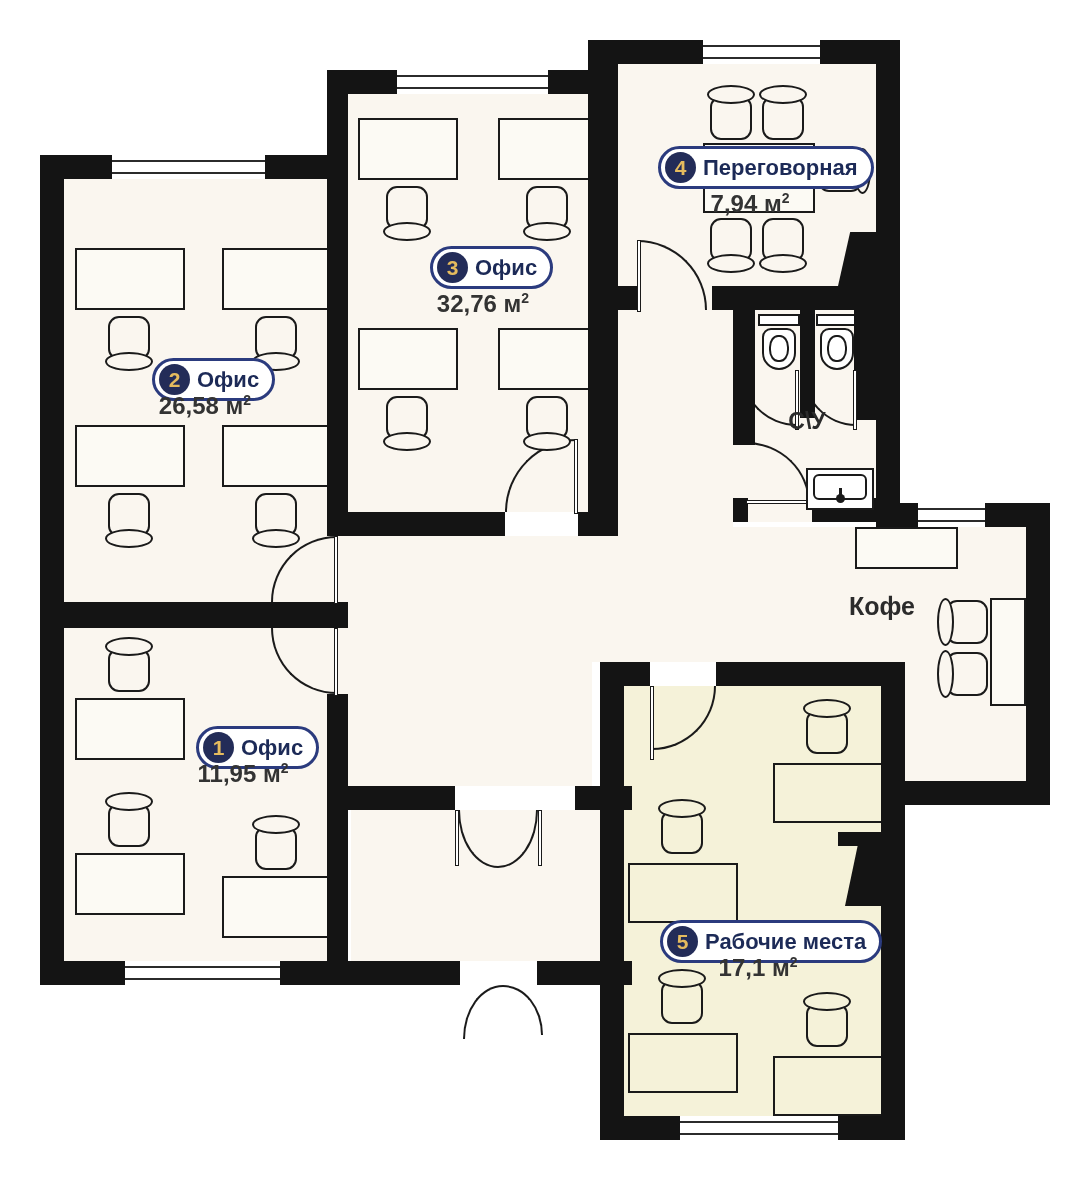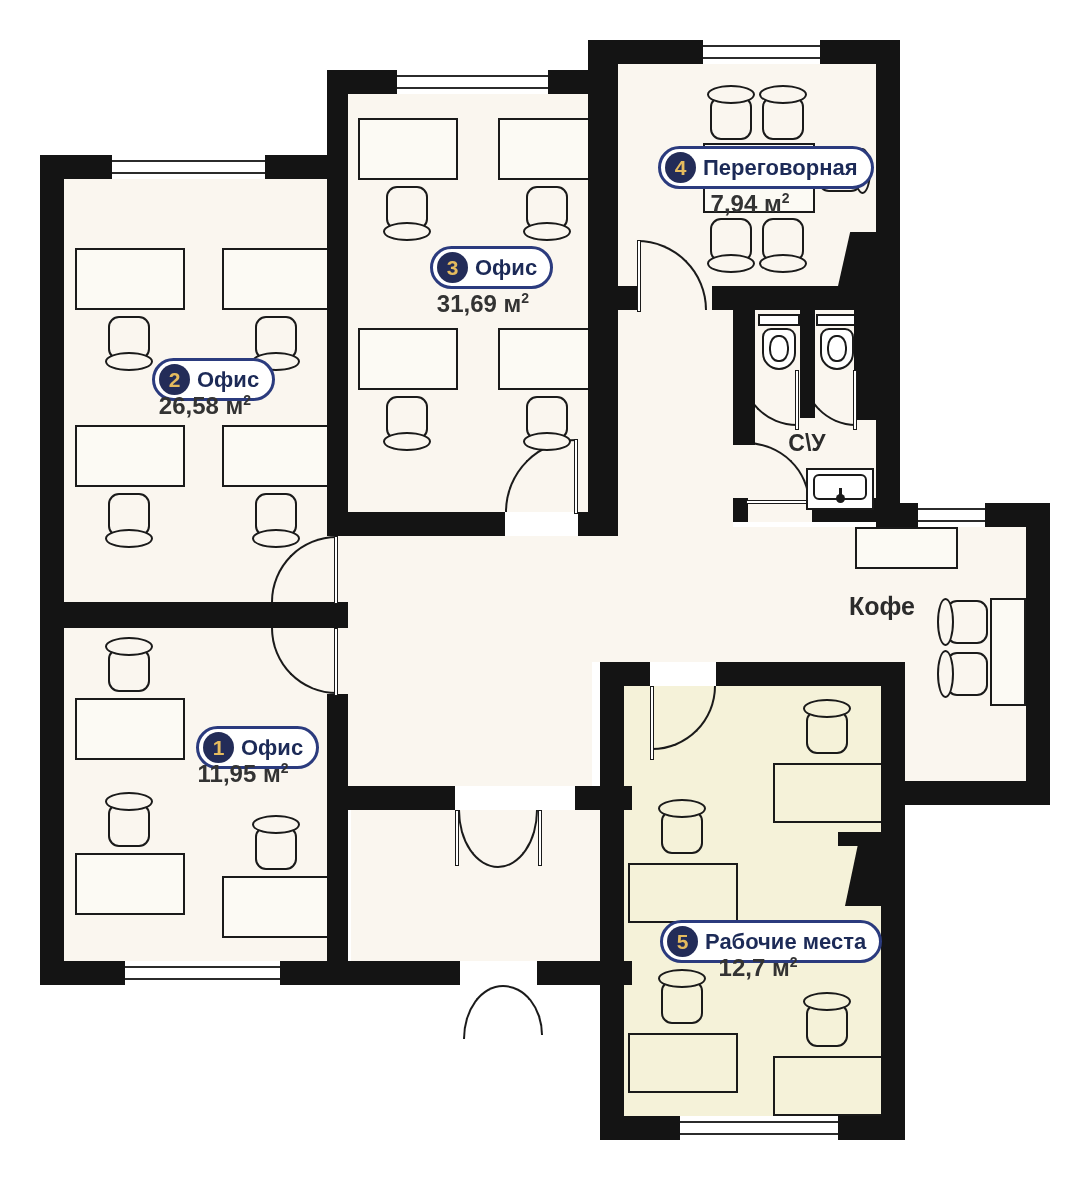--- a/index.html
+++ b/index.html
@@ -195,21 +195,21 @@
   </div>
   <div class="area" style="left:120px;top:392px;width:170px;">
     <span>26,58 м</span><sup>2</sup>
   </div>
 
   <div class="pill" style="left:430px;top:246px;">
     <span class="num">3</span>
     <span class="nm">Офис</span>
   </div>
   <div class="area" style="left:398px;top:290px;width:170px;">
-    <span>31,69 м</span><sup>2</sup>
+    <span>32,76 м</span><sup>2</sup>
   </div>
 
   <div class="pill" style="left:658px;top:146px;">
     <span class="num">4</span>
     <span class="nm">Переговорная</span>
   </div>
   <div class="area" style="left:665px;top:190px;width:170px;">
     <span>7,94 м</span><sup>2</sup>
   </div>
 
@@ -219,19 +219,19 @@
   </div>
   <div class="area" style="left:158px;top:760px;width:170px;">
     <span>11,95 м</span><sup>2</sup>
   </div>
 
   <div class="pill" style="left:660px;top:920px;">
     <span class="num">5</span>
     <span class="nm">Рабочие места</span>
   </div>
   <div class="area" style="left:673px;top:954px;width:170px;">
-    <span>12,7 м</span><sup>2</sup>
-  </div>
-
-  <div class="zl" style="left:762px;top:430px;width:90px;">С\У</div>
+    <span>17,1 м</span><sup>2</sup>
+  </div>
+
+  <div class="zl" style="left:762px;top:408px;width:90px;">С\У</div>
   <div class="zl" style="left:822px;top:592px;width:120px;font-size:25px;">Кофе</div>
 
 </div>
 
 </body></html>

